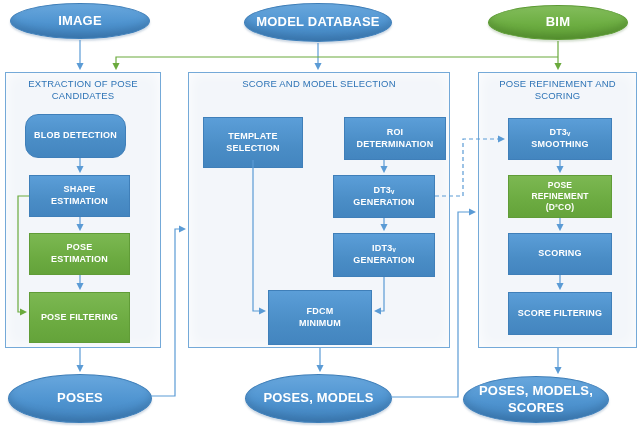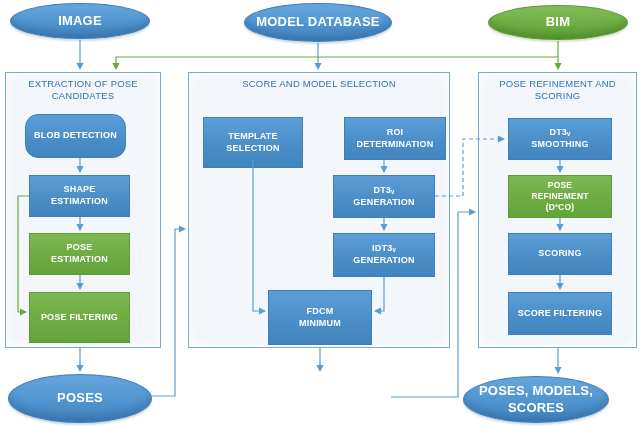--- a/index.html
+++ b/index.html
@@ -86,20 +86,21 @@
 REFINEMENT
 (D²CO)</div>
   <div class="node blue" style="left:508px;top:233px;width:104px;height:42px;">SCORING</div>
   <div class="node blue" style="left:508px;top:292px;width:104px;height:43px;">SCORE FILTERING</div>
 
   <div class="ellipse blue" style="left:10px;top:3px;width:140px;height:36px;">IMAGE</div>
   <div class="ellipse blue" style="left:244px;top:3px;width:148px;height:39px;">MODEL DATABASE</div>
   <div class="ellipse green" style="left:488px;top:5px;width:140px;height:35px;">BIM</div>
 
   <div class="ellipse blue" style="left:8px;top:374px;width:144px;height:49px;">POSES</div>
+  <div class="ellipse blue" style="left:245px;top:374px;width:147px;height:49px;">POSES, MODELS</div>
   <div class="ellipse blue" style="left:463px;top:376px;width:146px;height:47px;">POSES, MODELS,
 SCORES</div>
 
   <svg class="overlay" width="640" height="426" viewBox="0 0 640 426">
     <defs>
       <marker id="mblue" viewBox="0 0 10 10" refX="7" refY="5" markerWidth="6.5" markerHeight="6" orient="auto">
         <path d="M0,0 L10,5 L0,10 Z" fill="#5b9bd5"></path>
       </marker>
       <marker id="mgreen" viewBox="0 0 10 10" refX="7" refY="5" markerWidth="6.5" markerHeight="6" orient="auto">
         <path d="M0,0 L10,5 L0,10 Z" fill="#6aaa3d"></path>

